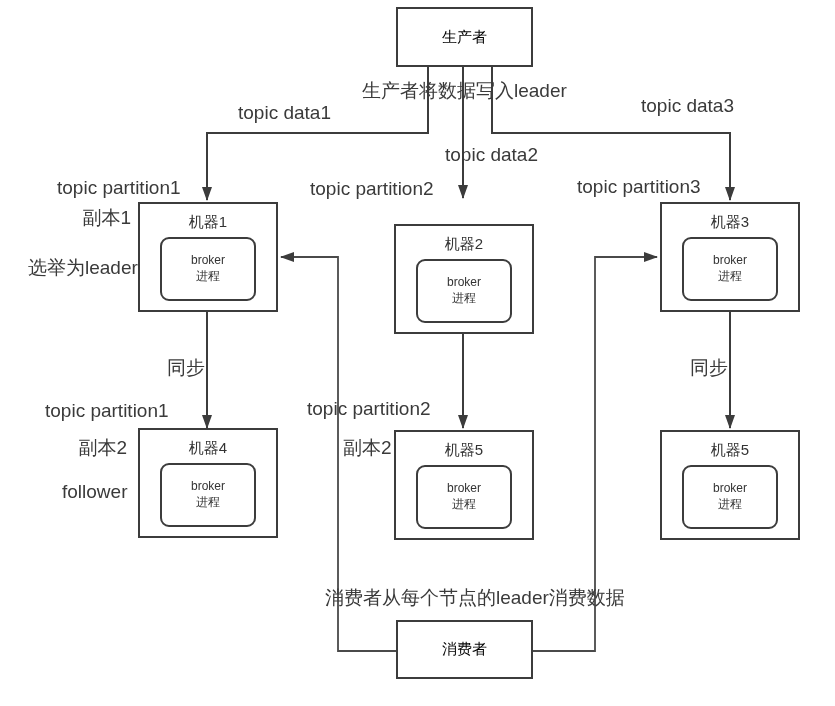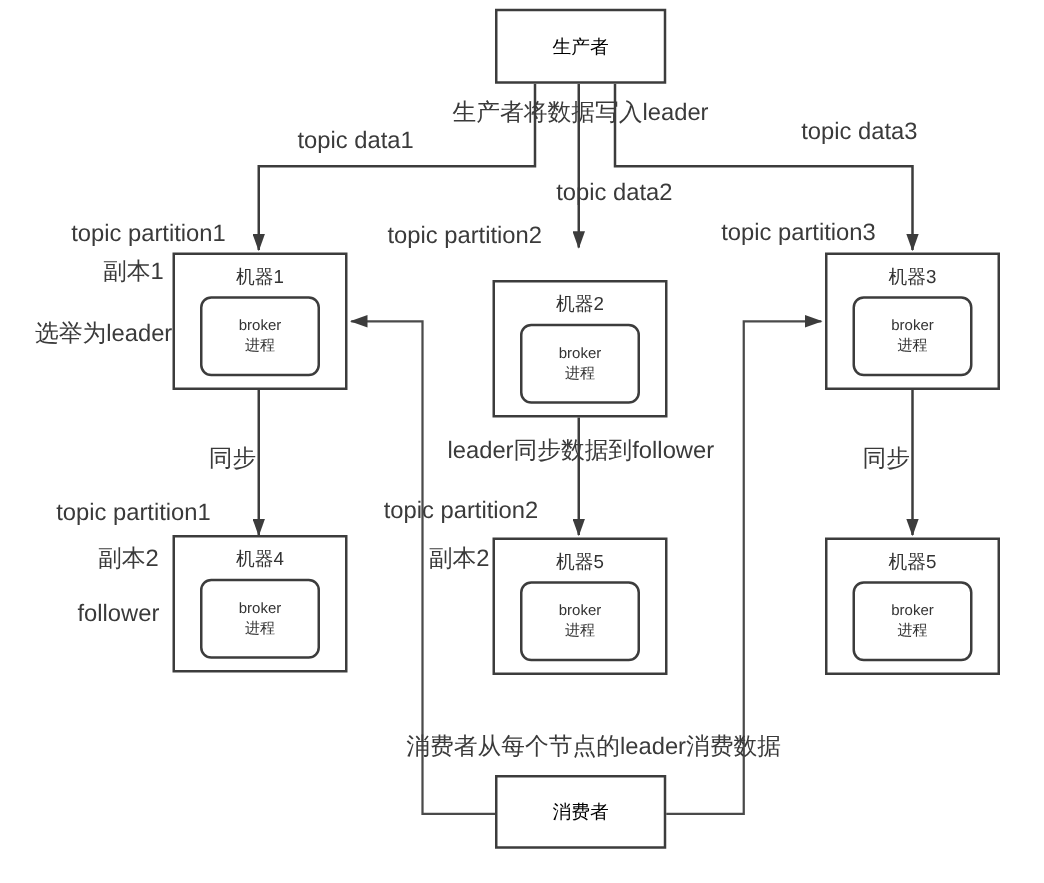--- a/index.html
+++ b/index.html
@@ -142,21 +142,20 @@
   <div class="lbl" style="left:597px; top:95px;margin-left:44px;">topic data3</div>
 
   <div class="lbl" style="left:57px; top:177px;">topic partition1</div>
   <div class="lbl" style="left:310px; top:178px;">topic partition2</div>
   <div class="lbl" style="left:577px; top:176px;">topic partition3</div>
 
   <div class="lbl r" style="left:75px; top:207px; width:56px;">副本1</div>
   <div class="lbl" style="left:28px; top:257px;">选举为leader</div>
 
   <div class="lbl" style="left:167px; top:357px;">同步</div>
-  <div class="lbl" style="left:358px; top:350px;">leader同步数据到follower</div>
   <div class="lbl" style="left:690px; top:357px;">同步</div>
 
   <div class="lbl" style="left:45px; top:400px;">topic partition1</div>
   <div class="lbl r" style="left:71px; top:437px; width:56px;">副本2</div>
   <div class="lbl" style="left:62px; top:481px;text-align:center;">follower</div>
 
   <div class="lbl" style="left:307px; top:398px;">topic partition2</div>
   <div class="lbl" style="left:343px; top:437px;">副本2</div>
 
   <div class="lbl" style="left:325px; top:587px;">消费者从每个节点的leader消费数据</div>

